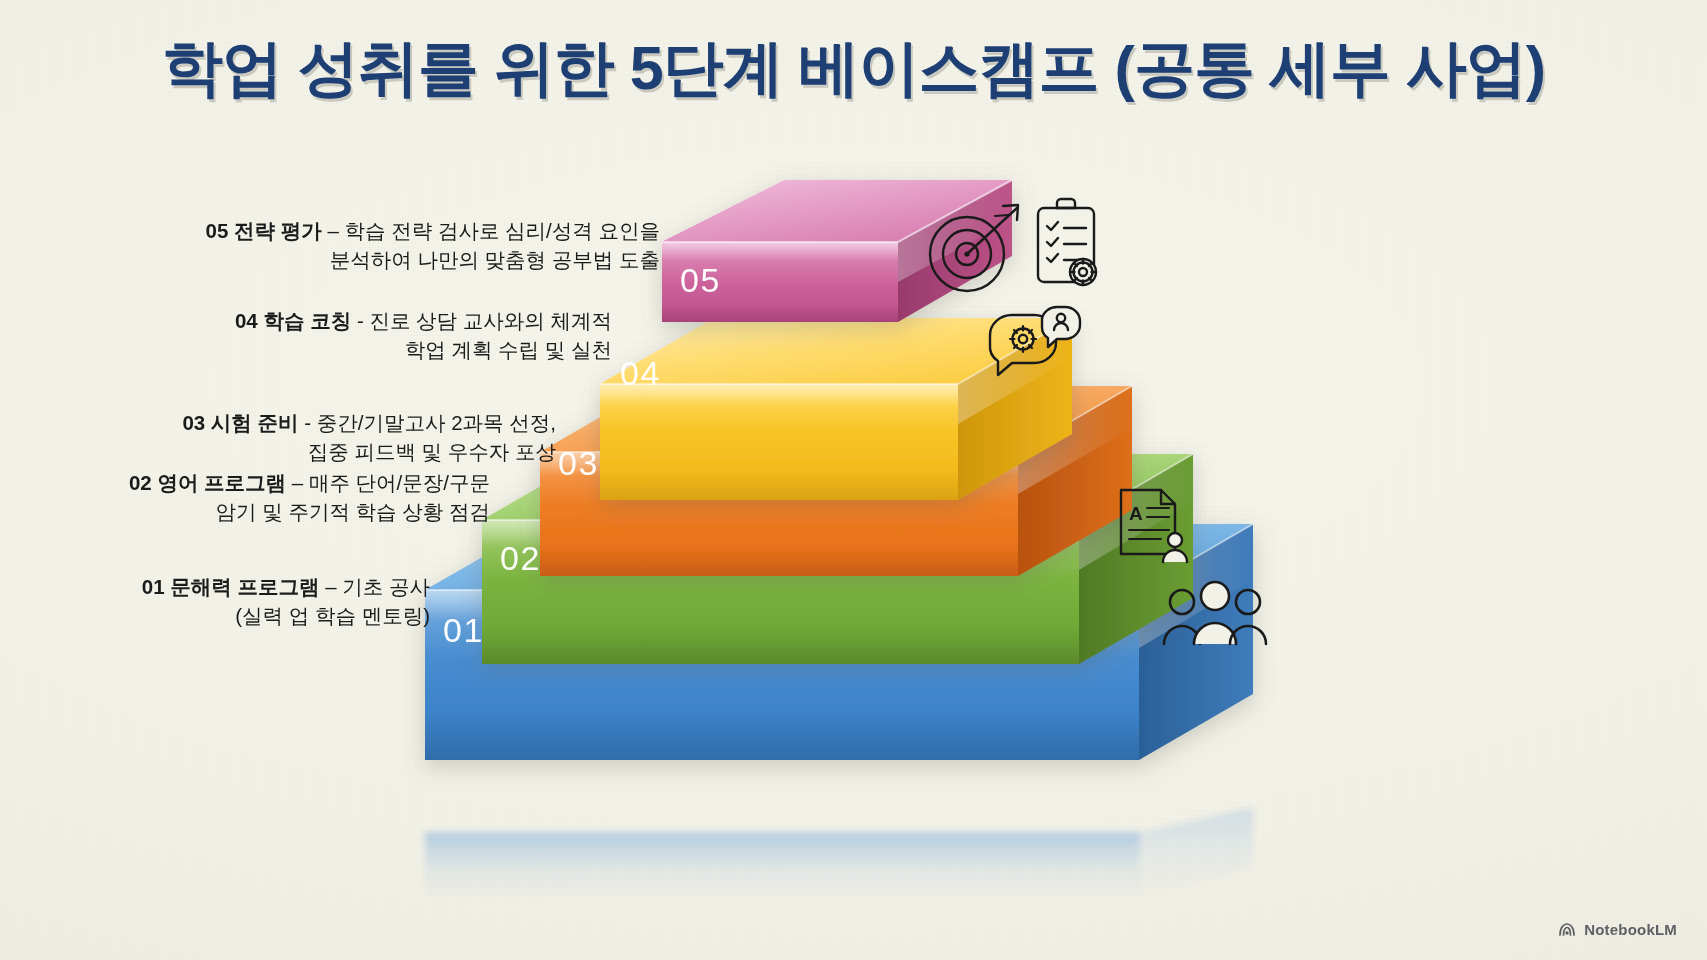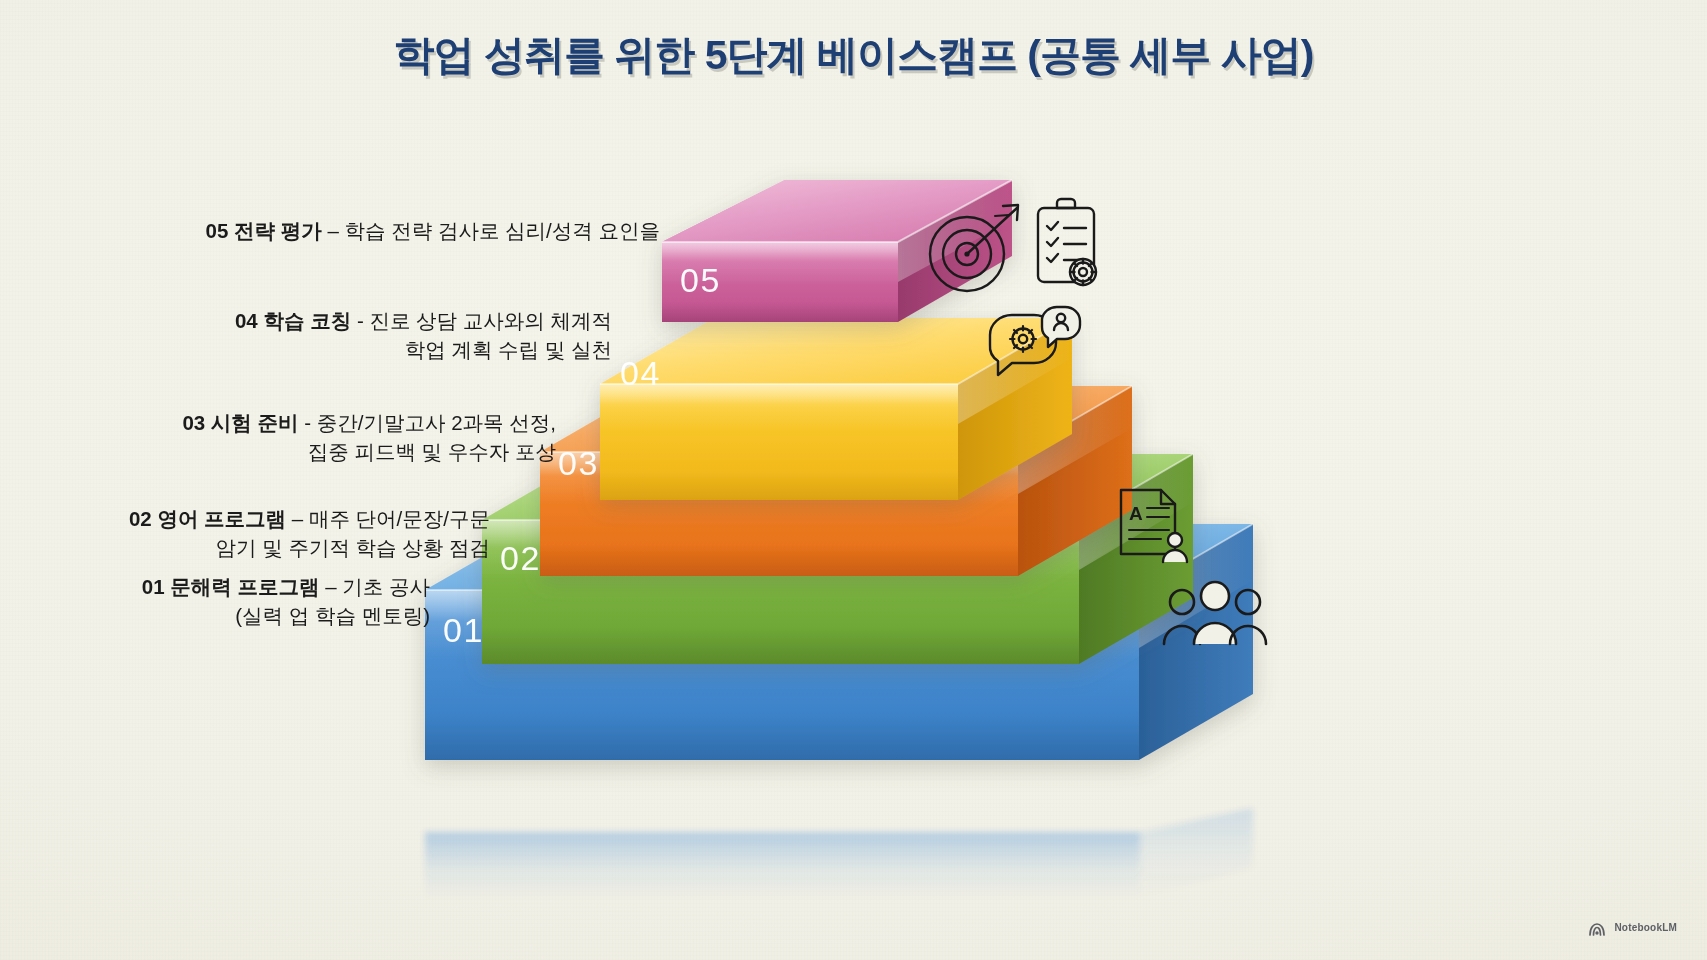--- a/index.html
+++ b/index.html
@@ -21,21 +21,21 @@
     background-image:
       repeating-linear-gradient(90deg, rgba(0,0,0,0.012) 0 1px, rgba(255,255,255,0) 1px 3px),
       repeating-linear-gradient(0deg, rgba(0,0,0,0.010) 0 1px, rgba(255,255,255,0) 1px 4px);
     opacity:.8;
   }
 
   
   #title {
     position:absolute; top:28px; left:0; width:1707px;
     text-align:center;
-    font-size:41px;
+    font-size:61px;
     font-weight:bold;
     letter-spacing:-1px;
     color:#1d3f73;
     text-shadow: 2px 3px 0 rgba(150,150,140,0.45), 0 1px 0 rgba(255,255,255,0.6);
     white-space:nowrap;
     z-index:8;
   }
 
   
   #pyramid { position:absolute; left:0; top:0; width:1707px; height:960px; z-index:3;}
@@ -54,22 +54,22 @@
   .label .hd { font-weight:bold; }
   .label .bd { font-weight:normal; }
 
   
   .iconset { position:absolute; z-index:6; }
   .iconset svg { display:block; }
 
   
   #footer {
     position:absolute; right:30px; bottom:22px;
-    display:flex; align-items:flex-start; gap:7px;
-    color:#5e6066; font-size:10px; font-weight:bold;
+    display:flex; align-items:flex-end; gap:7px;
+    color:#5e6066; font-size:15px; font-weight:bold;
     letter-spacing:.2px; z-index:9;
   }
   #footer svg { display:block; }
 </style>
 </head>
 <body>
 
 <div id="stage">
 
   <div id="title">학업 성취를 위한 5단계 베이스캠프 (공통 세부 사업)</div>
@@ -259,39 +259,40 @@
         <text x="680" y="292" opacity="0.97">05</text>
       </g>
     </svg>
   </div>
 
   <div class="label" style="top:216px; left:0; width:660px;">
     <span class="hd">05 전략 평가</span>
     <span class="bd">–</span>
     <span class="bd">학습 전략 검사로 심리/성격 요인을</span>
     <br>
+    <span class="bd">분석하여 나만의 맞춤형 공부법 도출</span>
   </div>
 
   <div class="label" style="top:306px; left:0; width:612px;padding-left:36px;">
     <span class="hd">04 학습 코칭</span>
     <span class="bd">-</span>
     <span class="bd">진로 상담 교사와의 체계적</span>
     <br>
     <span class="bd">학업 계획 수립 및 실천</span>
   </div>
 
   <div class="label" style="top:408px; left:0; width:556px;">
     <span class="hd">03 시험 준비</span>
     <span class="bd">-</span>
     <span class="bd">중간/기말고사 2과목 선정,</span>
     <br>
     <span class="bd">집중 피드백 및 우수자 포상</span>
   </div>
 
-  <div class="label" style="top:504px; left:0; width:490px;">
+  <div class="label" style="top:468px; left:0; width:490px;">
     <span class="hd">02 영어 프로그램</span>
     <span class="bd">–</span>
     <span class="bd">매주 단어/문장/구문</span>
     <br>
     <span class="bd">암기 및 주기적 학습 상황 점검</span>
   </div>
 
   <div class="label" style="top:572px; left:0; width:430px;">
     <span class="hd">01 문해력 프로그램</span>
     <span class="bd">–</span>

